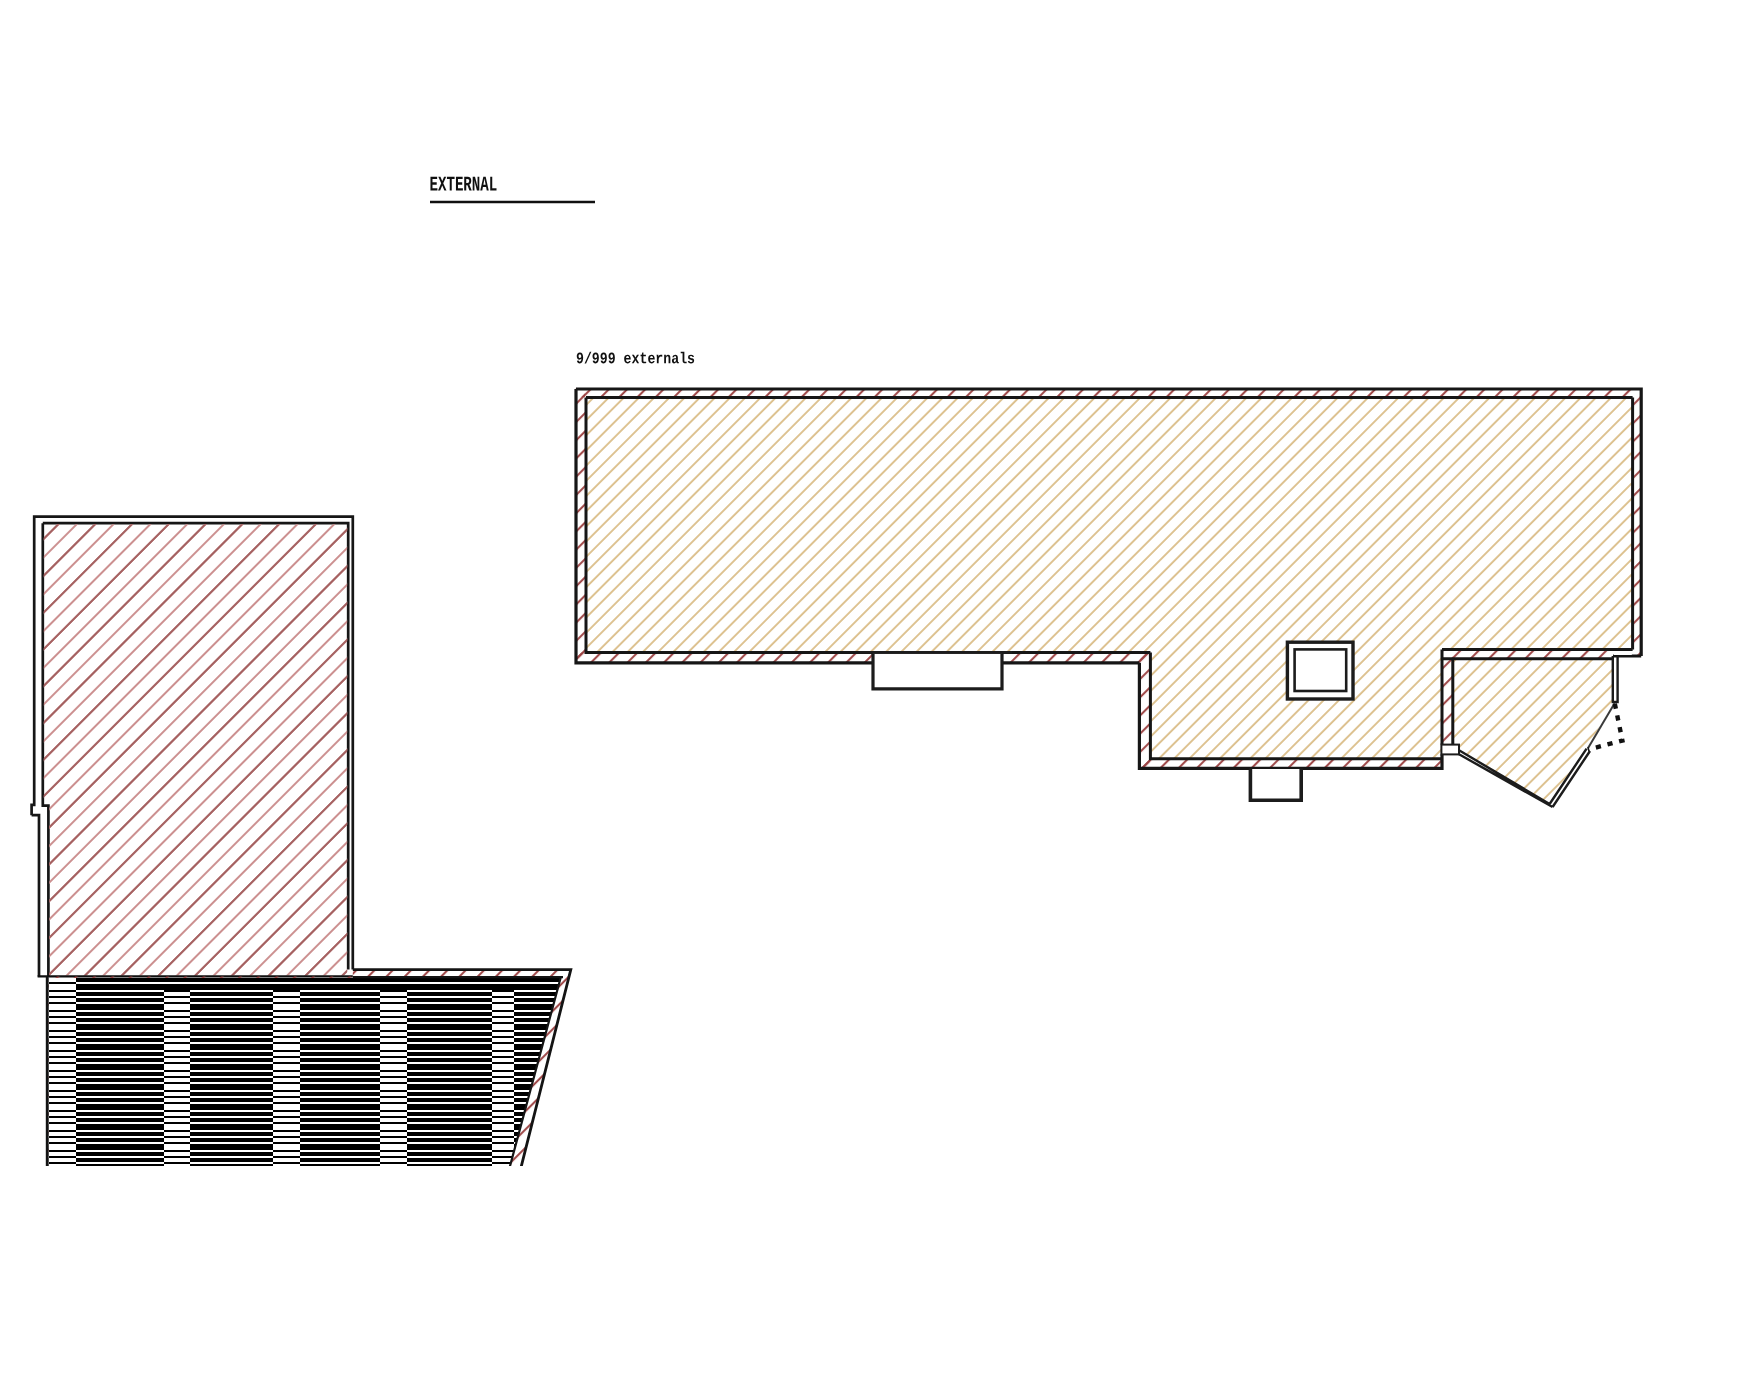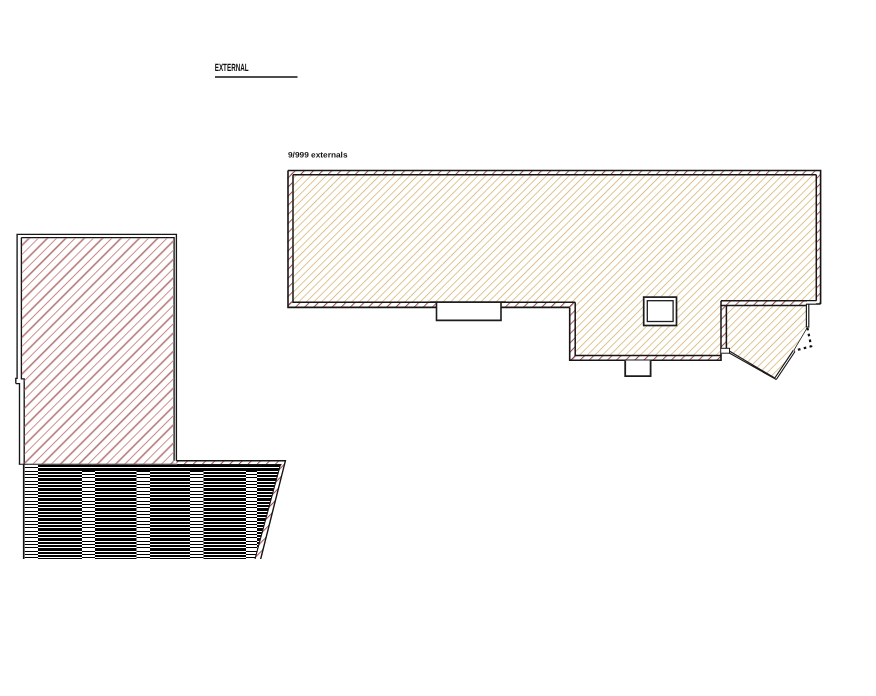--- a/index.html
+++ b/index.html
@@ -1,17 +1,17 @@
 <!DOCTYPE html>
 <html><head>
 <meta charset="utf-8">
 <style>
   html,body{margin:0;padding:0;background:#ffffff;}
   #page{position:relative;width:876px;height:559px;background:#ffffff;overflow:hidden;
-        font-family:Liberation Sans, sans-serif;}
+        font-family:Liberation Mono, monospace;margin-top:24px;}
   svg{position:absolute;left:0;top:0;} text{-webkit-font-smoothing:antialiased;text-rendering:geometricPrecision;opacity:0.999;}
 </style>
 </head>
 <body>
 <div id="page">
 <svg width="876" height="696" viewBox="0 0 876 696">
 <defs>
   <pattern id="orangeHatch" width="5.37" height="5.37" patternUnits="userSpaceOnUse" patternTransform="rotate(-45)">
     <line x1="0" y1="0.5" x2="5.37" y2="0.5" stroke="#d8b980" stroke-width="0.85"></line>
   </pattern>

